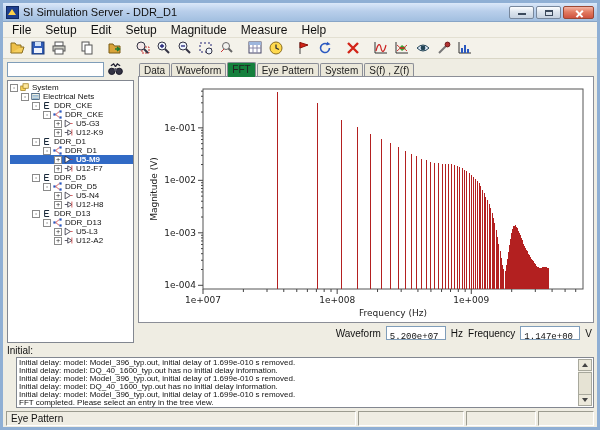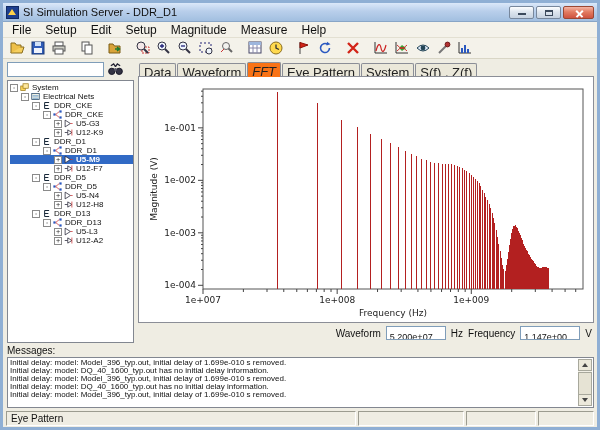--- a/index.html
+++ b/index.html
@@ -35,33 +35,33 @@
   .trow.sel{background:#316ac5;}
   .trow.sel .tlabel{color:#fff;font-weight:bold;}
   .exp{width:8px;height:8px;flex:none;border:1px solid #8a8a8a;background:#fff;color:#333;
     font-size:7px;line-height:6px;text-align:center;margin-right:2px;font-family:"DejaVu Sans Mono",monospace;}
   .ticon{width:9px;height:9px;flex:none;margin-right:2px;}
   .tlabel{color:#111;padding:0 1px;}
   .splitter{width:4px;flex:none;}
   .rightpanel{flex:1;display:flex;flex-direction:column;min-width:0;min-height:0;}
   
   .tabs{height:15px;flex:none;display:flex;align-items:flex-end;gap:1px;padding-left:1px;}
-  .tab{font-size:13px;height:13px;padding:1px 4px;border:1px solid #8b8e97;border-bottom:none;
+  .tab{font-size:10px;height:13px;padding:1px 4px;border:1px solid #8b8e97;border-bottom:none;
     border-radius:2px 2px 0 0;background:#ebe8da;color:#222;}
-  .tab.active{background:#f97316;height:15px;margin-bottom:-1px;position:relative;z-index:2;font-style:italic;}
+  .tab.active{background:#15803d;height:15px;margin-bottom:-1px;position:relative;z-index:2;}
   .chartpanel{flex:1;background:#fff;border:1px solid #8b8e97;position:relative;min-height:0;}
   #chart{position:absolute;left:0;top:0;}
   svg text{font-family:"DejaVu Sans",sans-serif;font-size:9px;fill:#222;}
   
   .readout{height:20px;flex:none;display:flex;align-items:center;justify-content:flex-end;gap:5px;font-size:10px;padding-right:2px;color:#111;}
-  .rbox{width:60px;height:14px;background:#fff;border:1px solid #7f9db9;font-size:9px;line-height:12px;padding:4px 3px;overflow:hidden;}
+  .rbox{width:60px;height:14px;background:#fff;border:1px solid #7f9db9;font-size:9px;line-height:12px;padding:4px 3px;overflow:hidden;font-family:Liberation Mono, monospace;}
   
   .messages{height:64px;flex:none;display:flex;flex-direction:column;padding:0 3px 1px 4px;}
   .mlabel{font-size:10px;height:12px;color:#111;}
-  .mbox{flex:1;background:#fff;border:1px solid #828790;position:relative;overflow:hidden;}
+  .mbox{flex:1;background:#fff;border:1px solid #828790;position:relative;overflow:hidden;margin-left:9px;}
   .mlines{position:absolute;left:2px;top:1px;right:17px;bottom:1px;font-size:8px;line-height:8px;color:#111;}
   .vscroll{position:absolute;top:1px;right:1px;bottom:1px;width:14px;background:#f2f0e6;}
   .sbtn{position:absolute;left:0;right:0;height:12px;background:#ece9db;border:1px solid #a8a89c;
     display:flex;align-items:center;justify-content:center;}
   .sbtn.up{top:0;} .sbtn.down{bottom:0;}
   .arr-up{width:0;height:0;border-left:3px solid transparent;border-right:3px solid transparent;border-bottom:4px solid #444;}
   .arr-down{width:0;height:0;border-left:3px solid transparent;border-right:3px solid transparent;border-top:4px solid #444;}
   .sthumb{position:absolute;left:0;right:0;top:13px;height:26px;background:#e6e3d4;border:1px solid #a8a89c;}
   
   .statusbar{height:18px;flex:none;display:flex;gap:2px;padding:2px 3px 1px;}
@@ -617,28 +617,29 @@
         <span class="rbox">5.200e+07</span>
         <span>Hz</span>
         <span>Frequency</span>
         <span class="rbox">1.147e+00</span>
         <span>V</span>
       </div>
     </div>
   </div>
 
   <div class="messages">
-    <div class="mlabel">Messages:</div>
+    <div class="mlabel">Initial:</div>
     <div class="mbox">
       <div class="mlines" id="mlines">
           <div>Initial delay: model: Model_396_typ.out, initial delay of 1.699e-010 s removed.</div>
           <div>Initial delay: model: DQ_40_1600_typ.out has no initial delay information.</div>
           <div>Initial delay: model: Model_396_typ.out, initial delay of 1.699e-010 s removed.</div>
           <div>Initial delay: model: DQ_40_1600_typ.out has no initial delay information.</div>
           <div>Initial delay: model: Model_396_typ.out, initial delay of 1.699e-010 s removed.</div>
+          <div>FFT completed. Please select an entry in the tree view.</div>
         </div>
       <div class="vscroll">
         <div class="sbtn up">
             <span class="arr-up"></span>
           </div>
         <div class="sthumb"></div>
         <div class="sbtn down">
             <span class="arr-down"></span>
           </div>
       </div>

